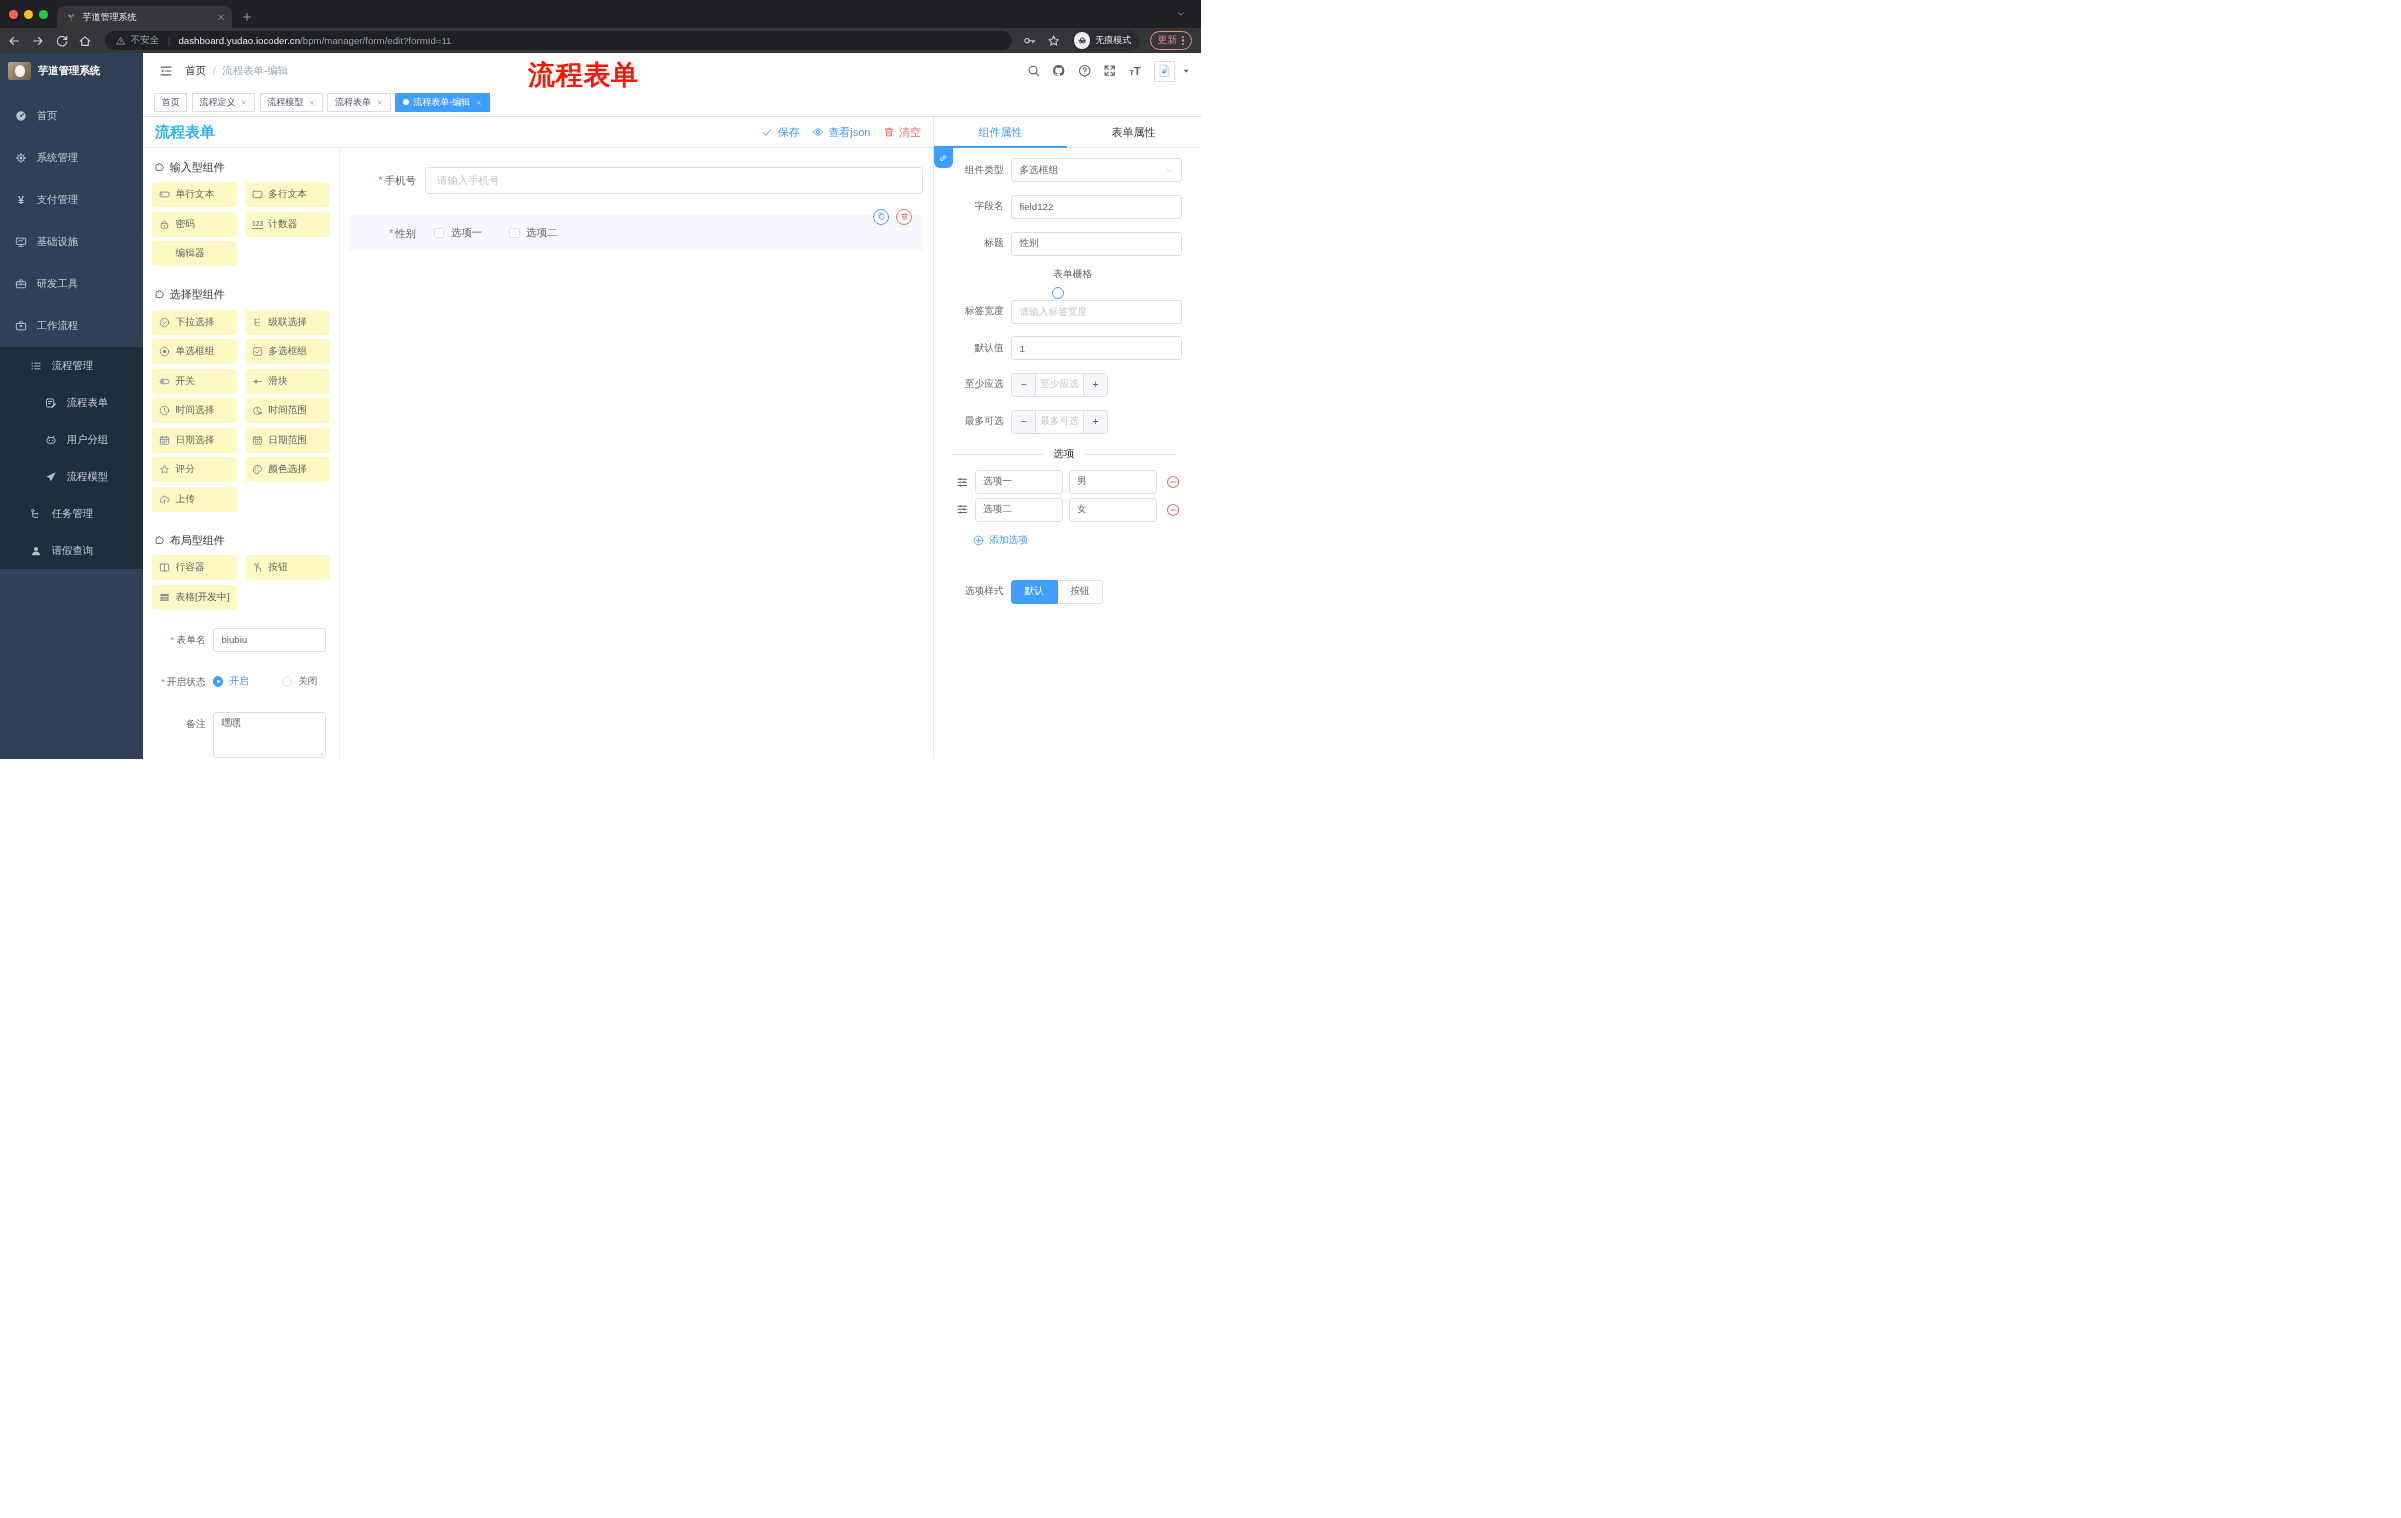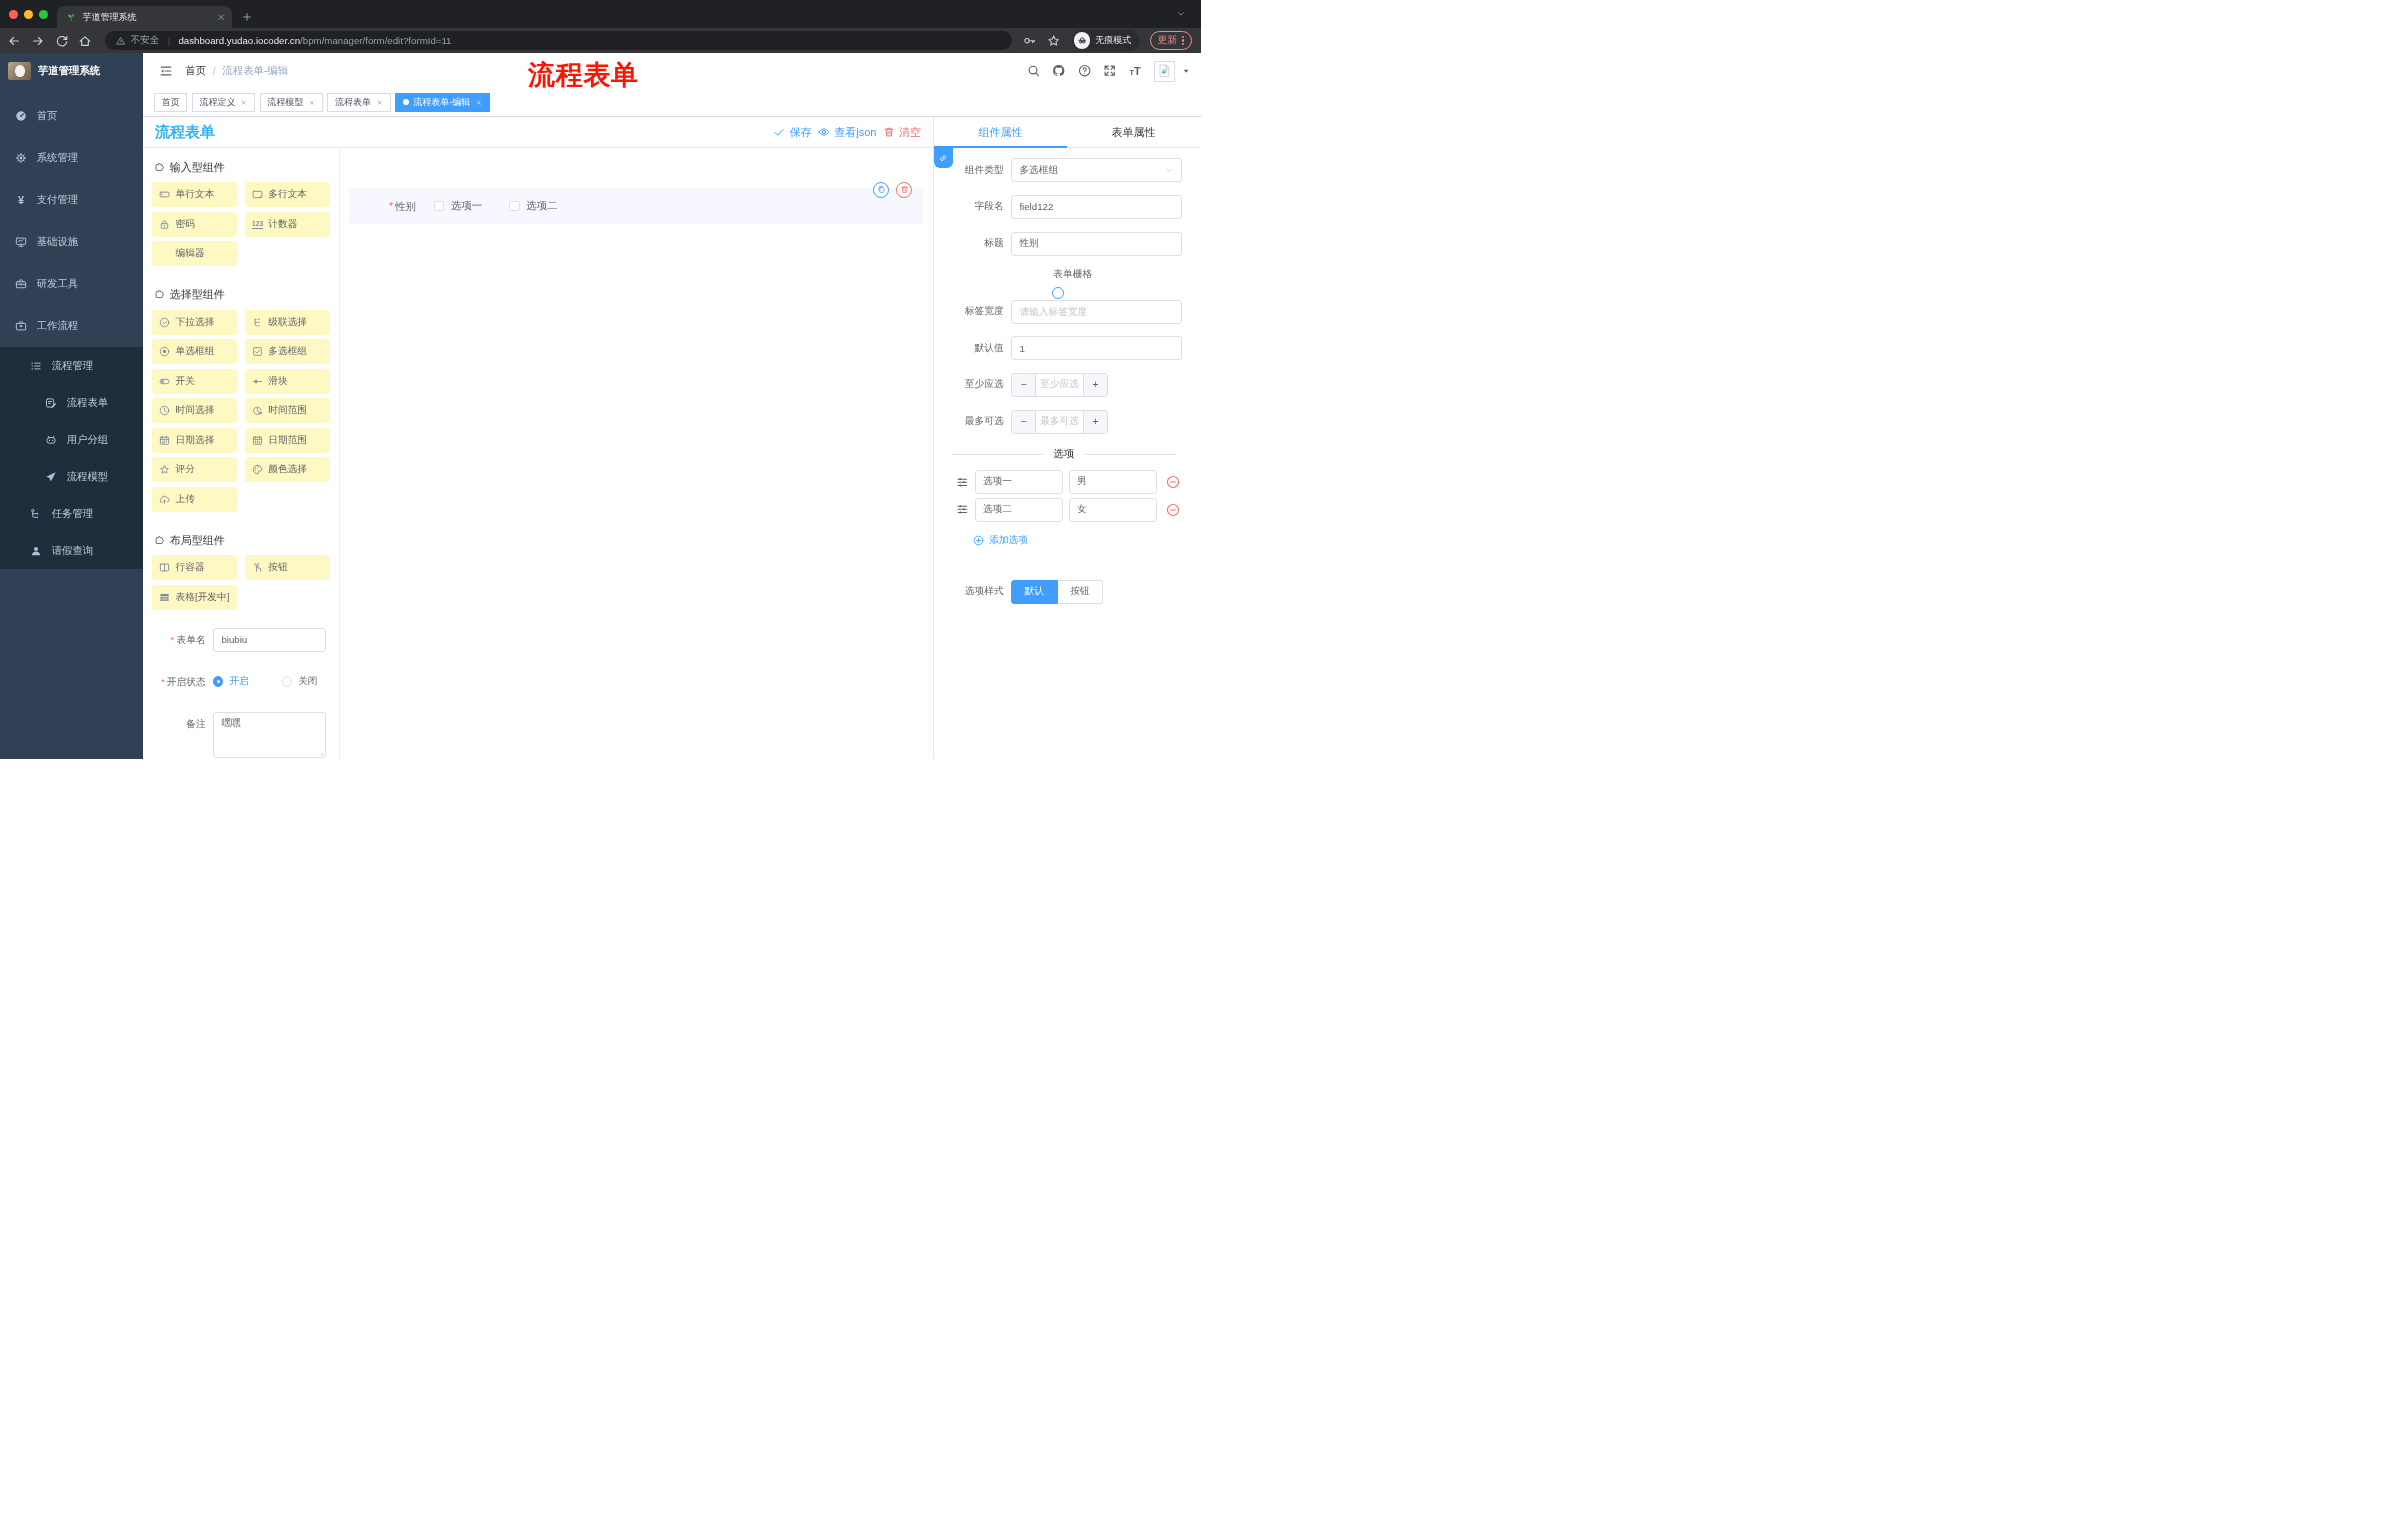--- a/index.html
+++ b/index.html
@@ -70,21 +70,21 @@
   .tag .x { font-size:7.4px; color:#7d838c; }
   .tag.active { background:var(--primary,#409eff); border-color:var(--primary,#409eff); color:#fff; }
   .tag.active .x { color:#fff; }
   .tag .dot { width:6px; height:6px; border-radius:50%; background:#fff; }
 
   
   #work { flex:1; display:flex; min-height:0; }
   #leftcenter { width:790px; display:flex; flex-direction:column; min-height:0; }
   #designerbar { height:31px; flex:none; display:flex; align-items:center; border-bottom:0.7px solid #e4e7ed; padding:0 12px; }
   #designer-title { color:var(--title-blue,#2db3f5); font-size:15px; font-weight:bold; }
-  #designer-actions { margin-left:auto; display:flex; gap:6px;text-align:right; }
+  #designer-actions { margin-left:auto; display:flex; gap:12px;text-align:right; }
   .dact { display:flex; align-items:center; gap:4.5px; font-size:11px; cursor:pointer; }
   .dact .ic { font-size:12px; }
   .dact.blue { color:var(--primary,#409eff); }
   .dact.red { color:var(--danger,#f56c6c); }
   #cols { flex:1; display:flex; min-height:0; }
 
   
   #palette { width:197px; flex:none; border-right:0.7px solid #ebeef5; padding:3px 9px 0 9px; overflow:hidden; }
   .psec-h { display:flex; align-items:center; gap:5.2px; height:15px; margin:9px 0 7.4px 1.5px; font-size:11px; color:#303133; }
   .psec-h .ic { font-size:11px; color:#606266; }
@@ -783,20 +783,24 @@
                     <span class="rlabel">关闭</span>
                   </div>
                 </div>
                 <div class="frow">
                   <span class="flabel"><span>备注</span></span>
                   <span class="tarea-wrap"><textarea class="tarea" readonly="" style="">嘿嘿</textarea></span>
                 </div>
               </div>
             </div>
           <div id="canvas">
+            <div class="cv-row">
+              <span class="cv-label"><span class="req">*</span><span>手机号</span></span>
+              <input class="cv-input" readonly="" placeholder="请输入手机号" style="">
+            </div>
             <div id="gender-block">
               <span class="cv-label"><span class="req">*</span><span>性别</span></span>
               <div class="cb-group">
                   <label class="cb-item">
                     <span class="cb-box"></span>
                     <span>选项一</span>
                   </label>
                   <label class="cb-item">
                     <span class="cb-box"></span>
                     <span>选项二</span>

